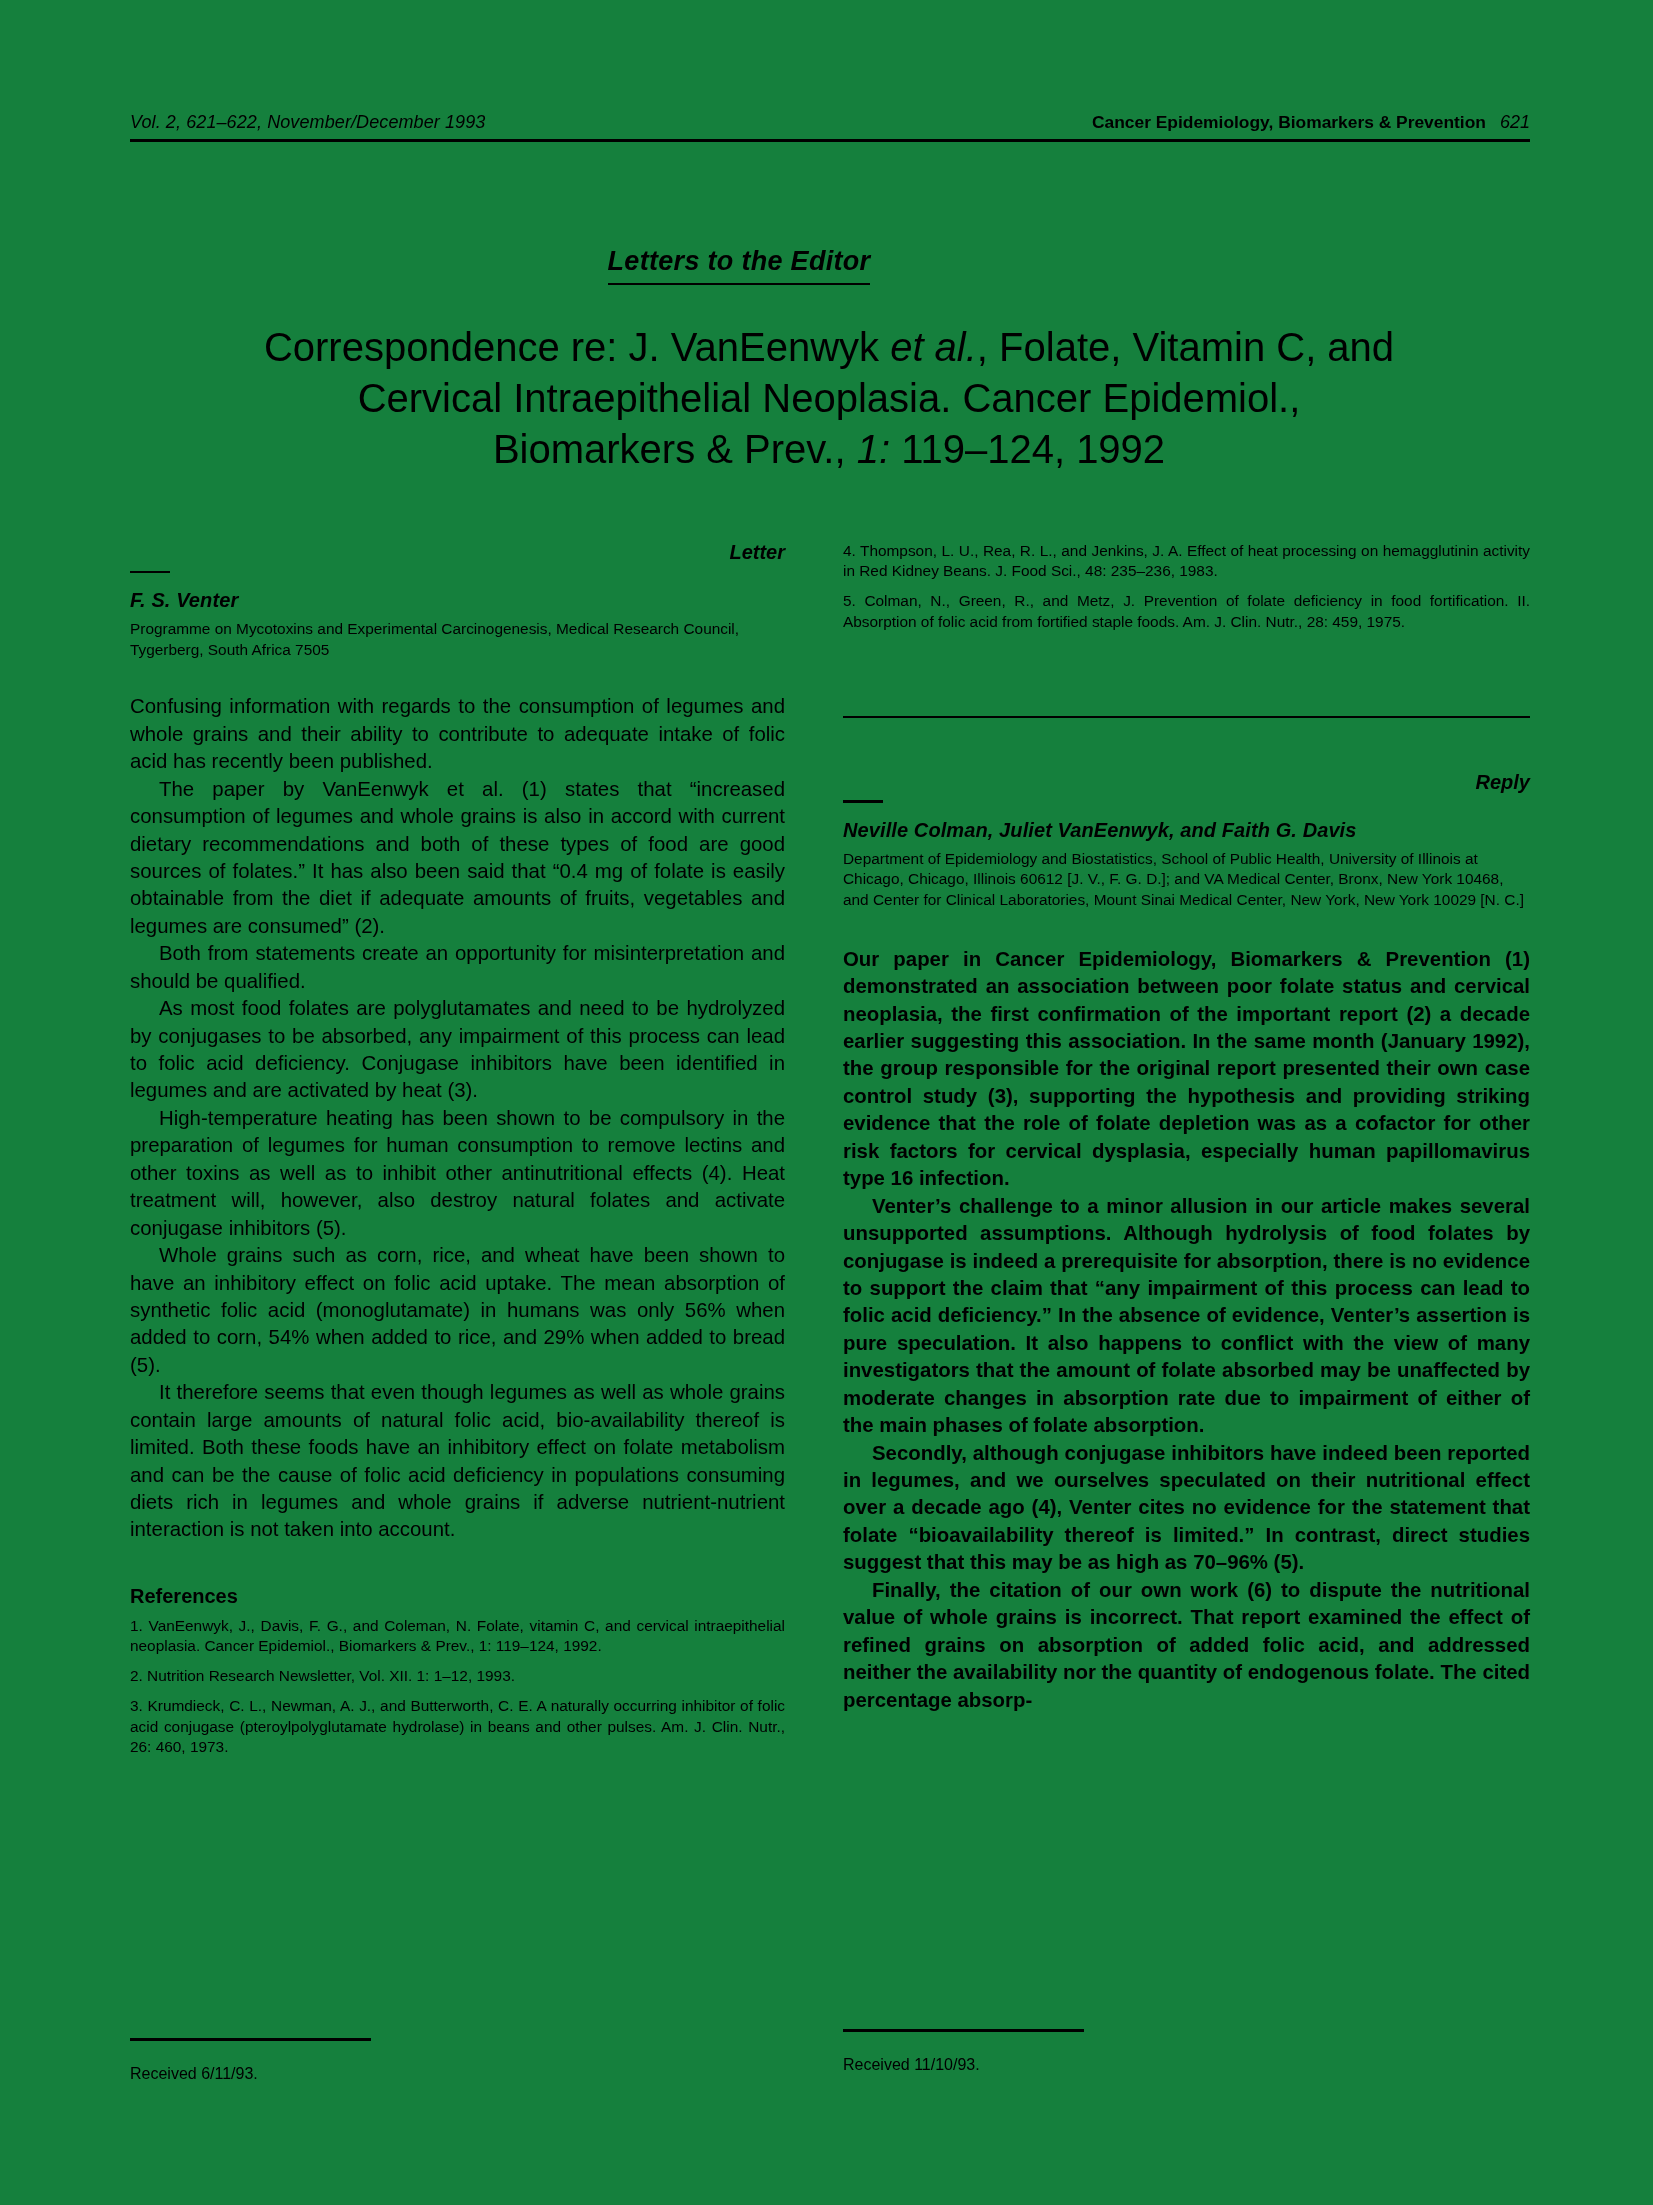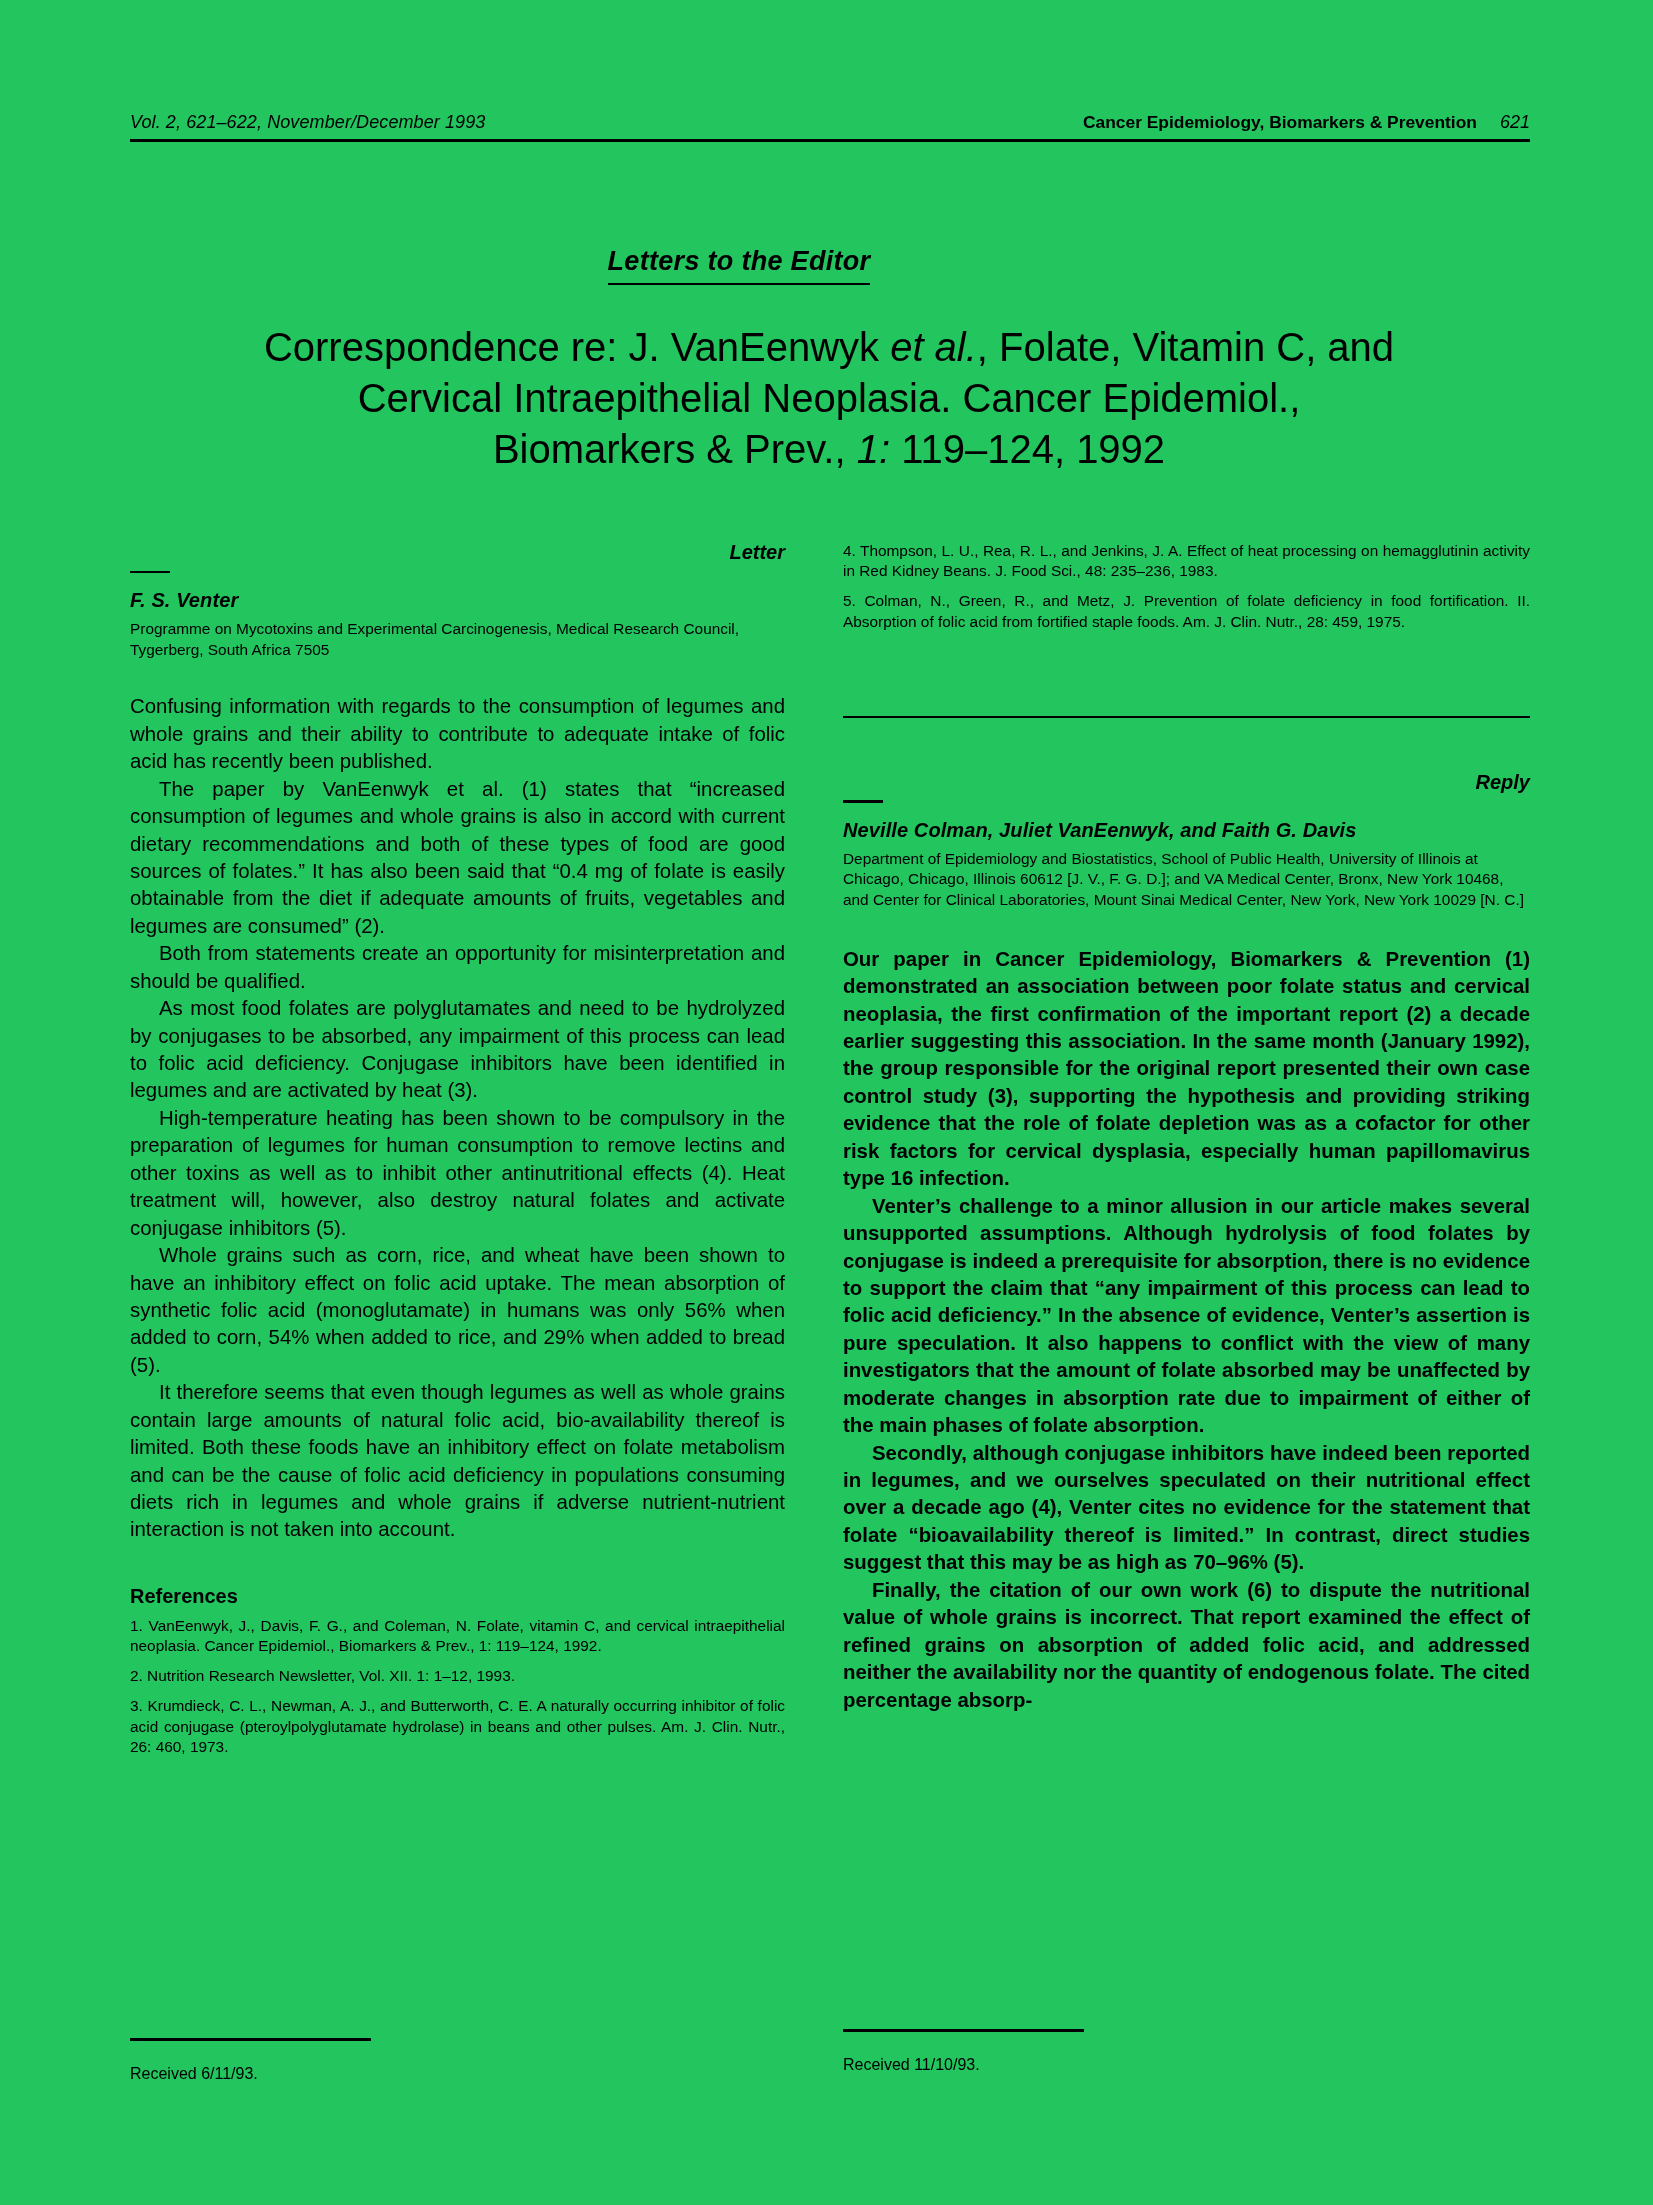--- a/index.html
+++ b/index.html
@@ -8,21 +8,21 @@
     background: #ffffff;
   }
   body {
     font-family: "Liberation Sans", sans-serif;
     color: #000000;
   }
   .page {
     position: relative;
     width: 1654px;
     height: 2205px;
-    background: #22c55e;
+    background: #15803d;
     box-sizing: border-box;
     padding: 0;
     overflow: hidden;
   }
 
   
   .runhead {
     position: absolute;
     left: 130px;
     top: 112px;
@@ -33,21 +33,21 @@
     font-size: 17.4px;
   }
   .runhead-left {
     font-style: italic;
     font-size: 18px;
     letter-spacing: 0.1px;
   }
   .runhead-right {
     display: flex;
     align-items: baseline;
-    gap: 23px;
+    gap: 14px;
   }
   .runhead-journal {
     font-weight: bold;
     font-size: 17.4px;
   }
   .runhead-page {
     font-style: italic;
     font-size: 18px;
   }
   .runhead-rule {

